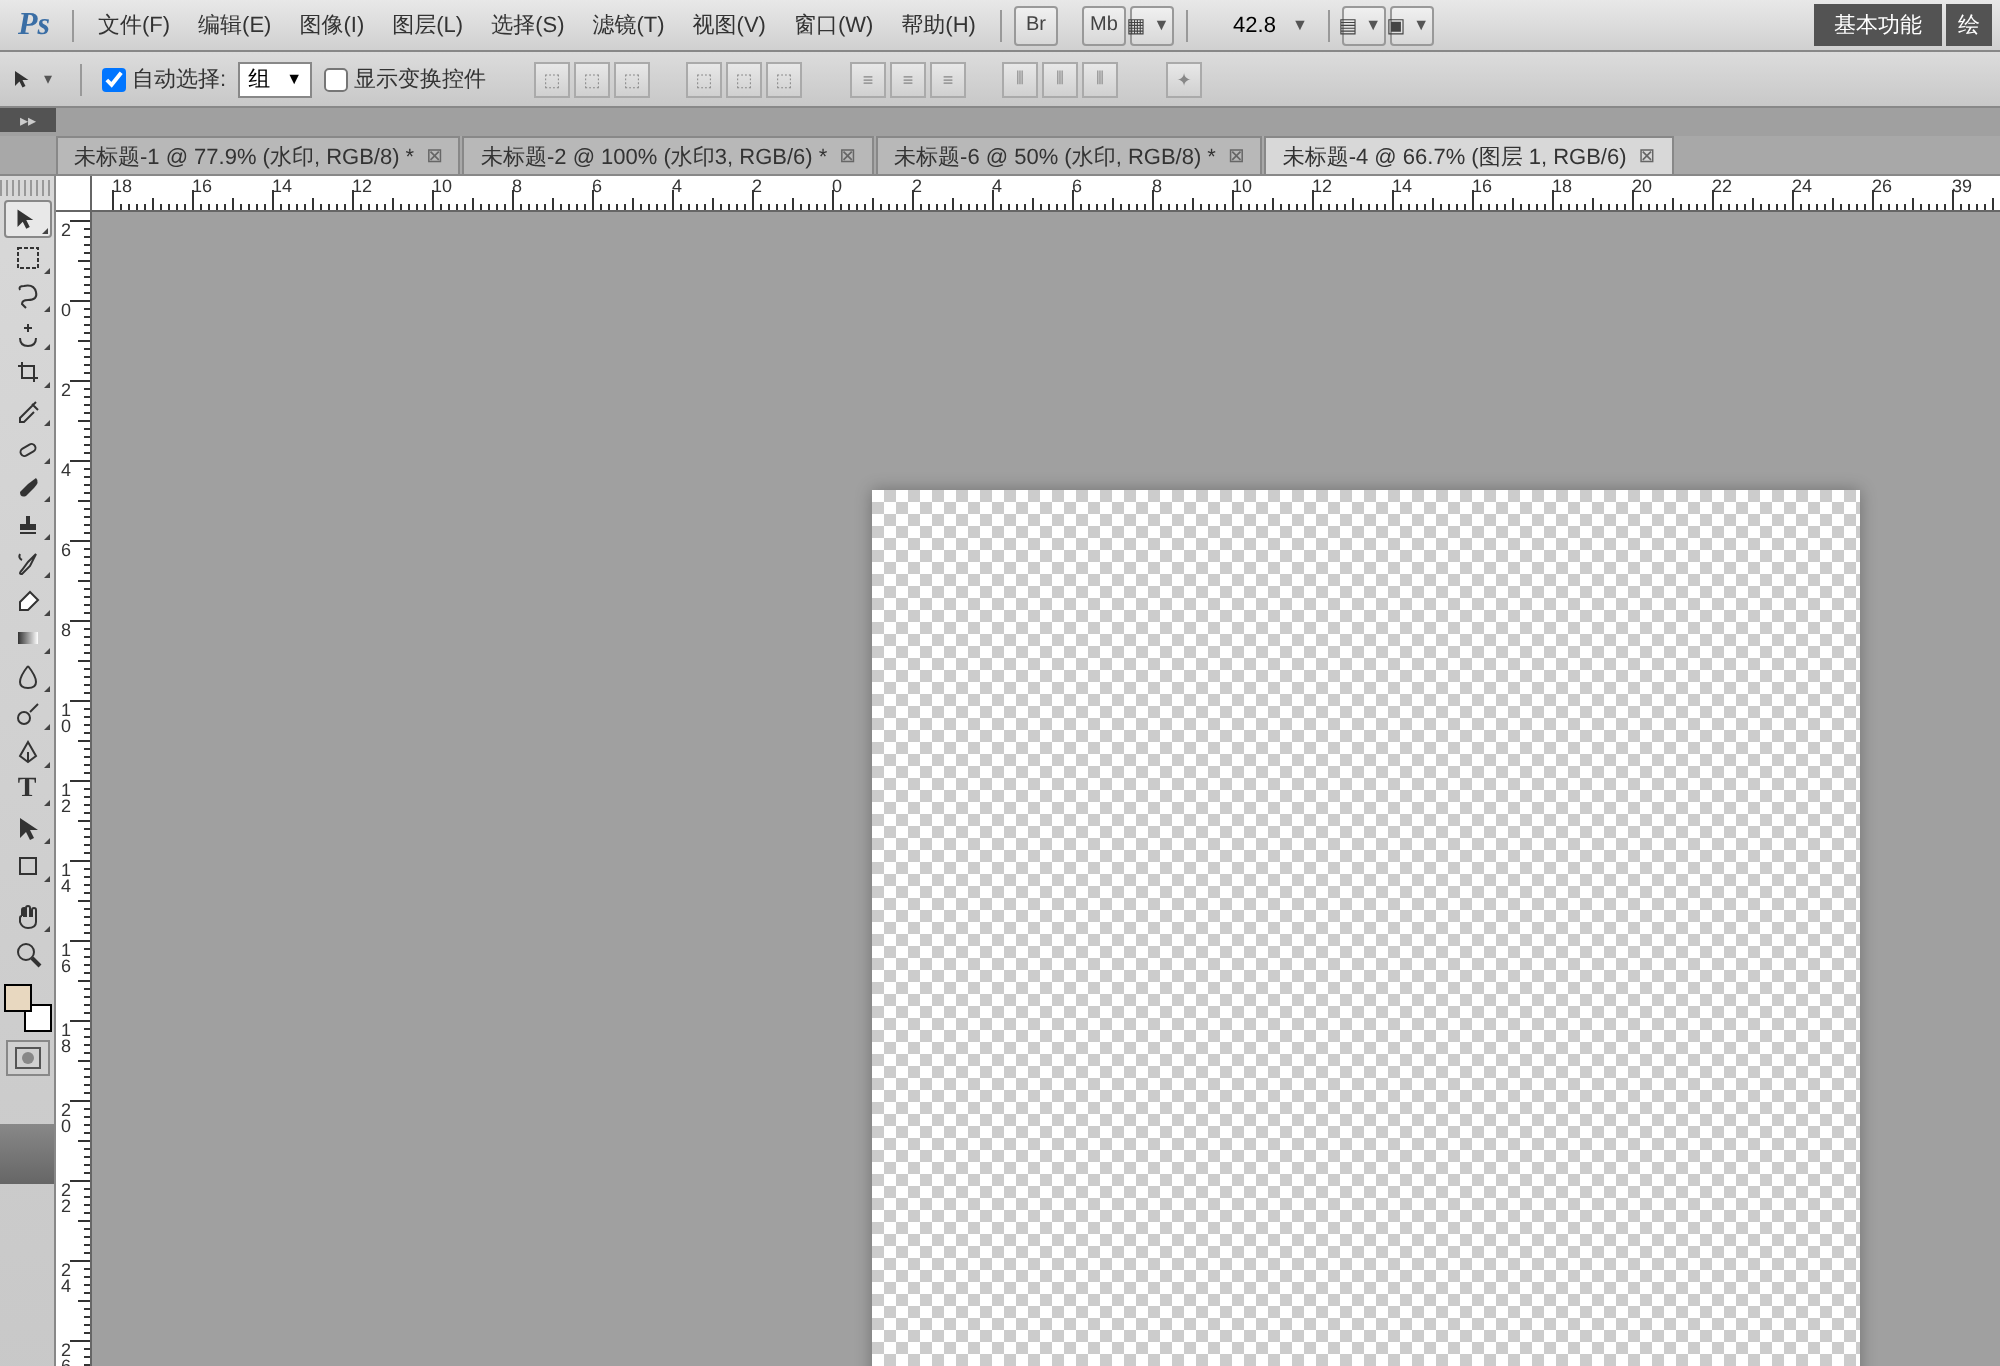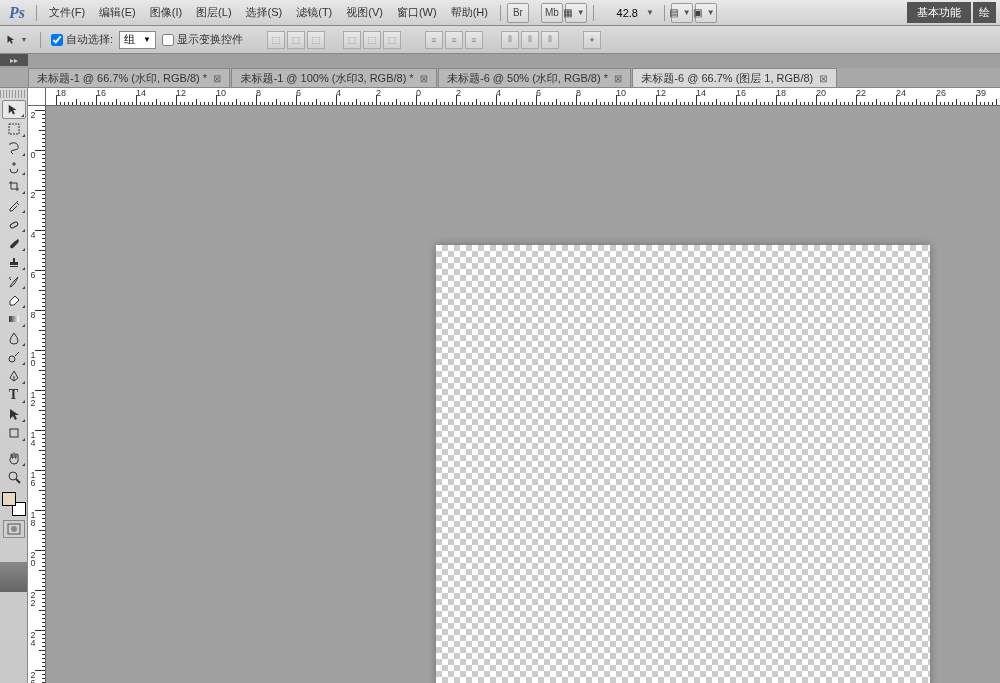--- a/index.html
+++ b/index.html
@@ -122,33 +122,33 @@
     <div class="opt-ico">⦀</div>
   </div>
   <div style="width:12px"></div>
   <div class="opt-ico">✦</div>
 </div>
 
 <div class="min-handle">▸▸</div>
 
 <div class="tabbar">
   <div class="tab">
-      <span>未标题-1 @ 66.7% (水印, RGB/8) *</span>
+      <span>未标题-1 @ 77.9% (水印, RGB/8) *</span>
       <span class="tab-close">⊠</span>
     </div>
   <div class="tab">
-      <span>未标题-1 @ 100% (水印3, RGB/8) *</span>
+      <span>未标题-2 @ 100% (水印3, RGB/6) *</span>
       <span class="tab-close">⊠</span>
     </div>
   <div class="tab">
       <span>未标题-6 @ 50% (水印, RGB/8) *</span>
       <span class="tab-close">⊠</span>
     </div>
   <div class="tab active">
-      <span>未标题-6 @ 66.7% (图层 1, RGB/8)</span>
+      <span>未标题-4 @ 66.7% (图层 1, RGB/6)</span>
       <span class="tab-close">⊠</span>
     </div>
 </div>
 
 <div class="workarea">
 
   <div class="toolbox">
     <div class="toolbox-handle"></div>
     <div class="tool sel">
         <svg width="14" height="14" viewBox="0 0 16 16">

